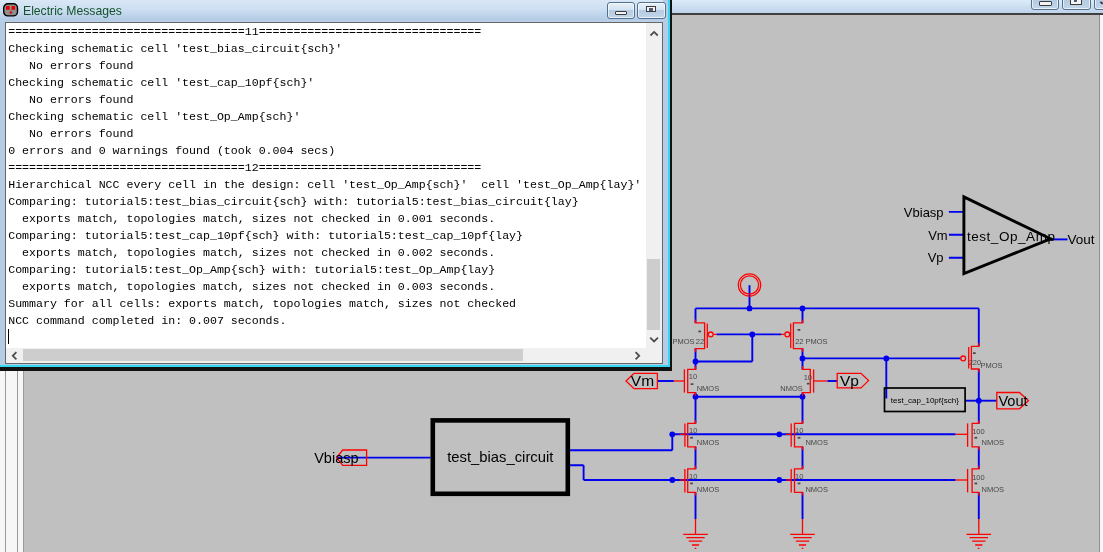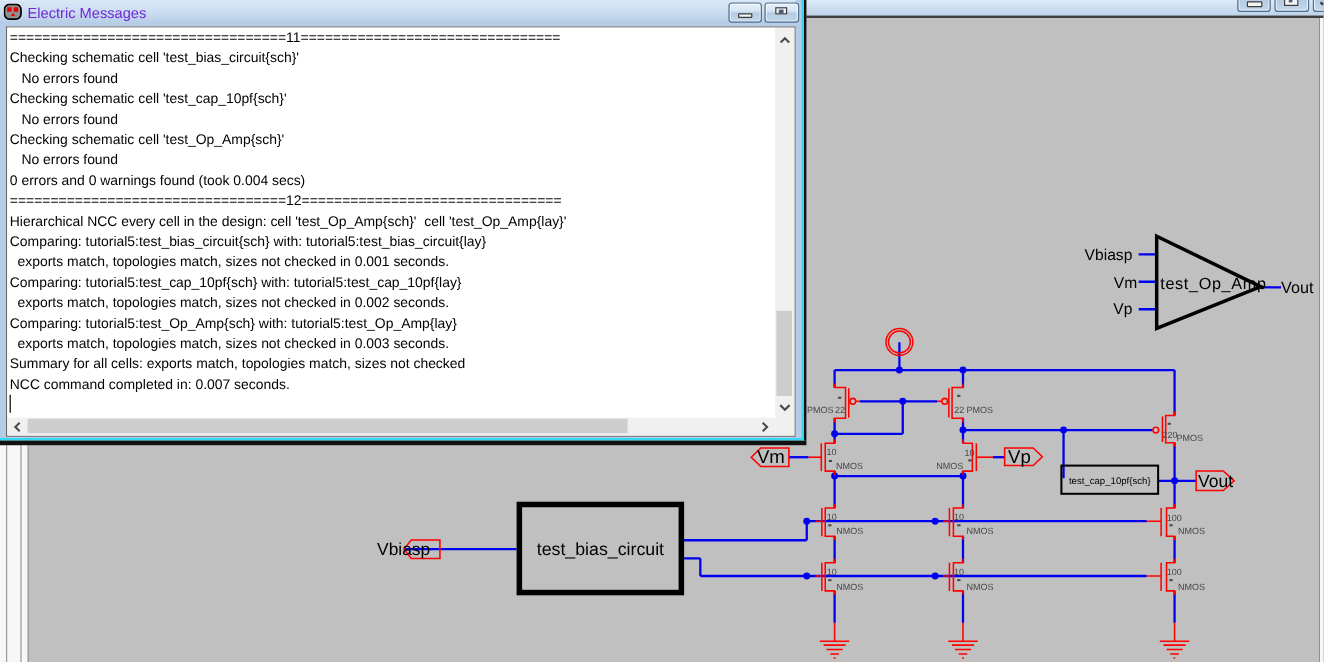--- a/index.html
+++ b/index.html
@@ -14,31 +14,31 @@
 #win{position:absolute;left:0;top:0;width:672px;height:368px;}
 #titlebar{position:absolute;left:0;top:0;width:668px;height:23px;background:linear-gradient(#d9e7f6,#cddff1 40%,#b5cce6 85%,#bdd2e8);}
 #winright{position:absolute;left:663px;top:0;width:5.3px;height:365px;background:#b5cce6;}
 #cyanR{position:absolute;left:668.2px;top:0;width:1.7px;height:367px;background:#35d7f2;}
 #blackR{position:absolute;left:669.9px;top:0;width:1.7px;height:367px;background:#111;}
 #winleft{position:absolute;left:0;top:22px;width:6px;height:343px;background:#b5cce6;}
 #winbottom{position:absolute;left:0;top:363.5px;width:670px;height:2px;background:#b5cce6;}
 #cyanB{position:absolute;left:0;top:365.4px;width:670px;height:2px;background:#35d7f2;}
 #content{position:absolute;left:5.4px;top:22px;width:658px;height:342.2px;background:#fff;border:1px solid #666;box-sizing:border-box;}
 #texts{position:absolute;left:6.2px;top:22.8px;width:639.7px;height:324.8px;background:#fff;overflow:hidden;}
-#msgtxt{position:absolute;left:2px;top:0.5px;font-family:Liberation Sans, sans-serif;font-size:11.6px;line-height:17px;white-space:pre;color:#000;}
+#msgtxt{position:absolute;left:2px;top:0.5px;font-family:Liberation Mono, monospace;font-size:11.6px;line-height:17px;white-space:pre;color:#000;}
 #caret{position:absolute;left:1.6px;top:306.5px;width:1.6px;height:15px;background:#000;}
 
 #vsb{position:absolute;left:645.9px;top:22.8px;width:16.3px;height:324.8px;background:#f0f0f0;}
 #vthumb{position:absolute;left:1.5px;top:236.7px;width:13px;height:71px;background:#cdcdcd;}
 #hsb{position:absolute;left:6.2px;top:347.6px;width:639.7px;height:15.8px;background:#f0f0f0;}
 #hthumb{position:absolute;left:16.6px;top:1.9px;width:500px;height:12px;background:#cdcdcd;}
 #corner{position:absolute;left:645.9px;top:347.6px;width:16.3px;height:15.8px;background:#f0f0f0;}
 
 #icon{position:absolute;left:3px;top:3px;}
-#wtitle{position:absolute;left:23px;top:4px;font-size:12.2px;color:#6d28d9;}
+#wtitle{position:absolute;left:23px;top:4px;font-size:12.2px;color:#14532d;}
 .btn{position:absolute;top:1.5px;width:28.5px;height:17.5px;border:1px solid #51718f;border-radius:3px;background:linear-gradient(#e8f1fa 0%,#d3e3f2 45%,#b4cbe2 50%,#c2d6e9 100%);box-sizing:border-box;box-shadow:inset 0 0 0 1px rgba(255,255,255,.65);}
 .bgbtn{position:absolute;top:-9px;width:28.5px;height:18.5px;border:1px solid #51718f;border-radius:3px;background:linear-gradient(#e8f1fa 0%,#d3e3f2 40%,#b4cbe2 48%,#c2d6e9 100%);box-sizing:border-box;box-shadow:inset 0 0 0 1px rgba(255,255,255,.65);}
 </style>
 </head>
 <body>
 
 <div id="bgbar"></div>
 <div id="bgline"></div>
 <div class="bgbtn" style="left:1030.5px;"></div>
 <div class="bgbtn" style="left:1062px;"></div>

